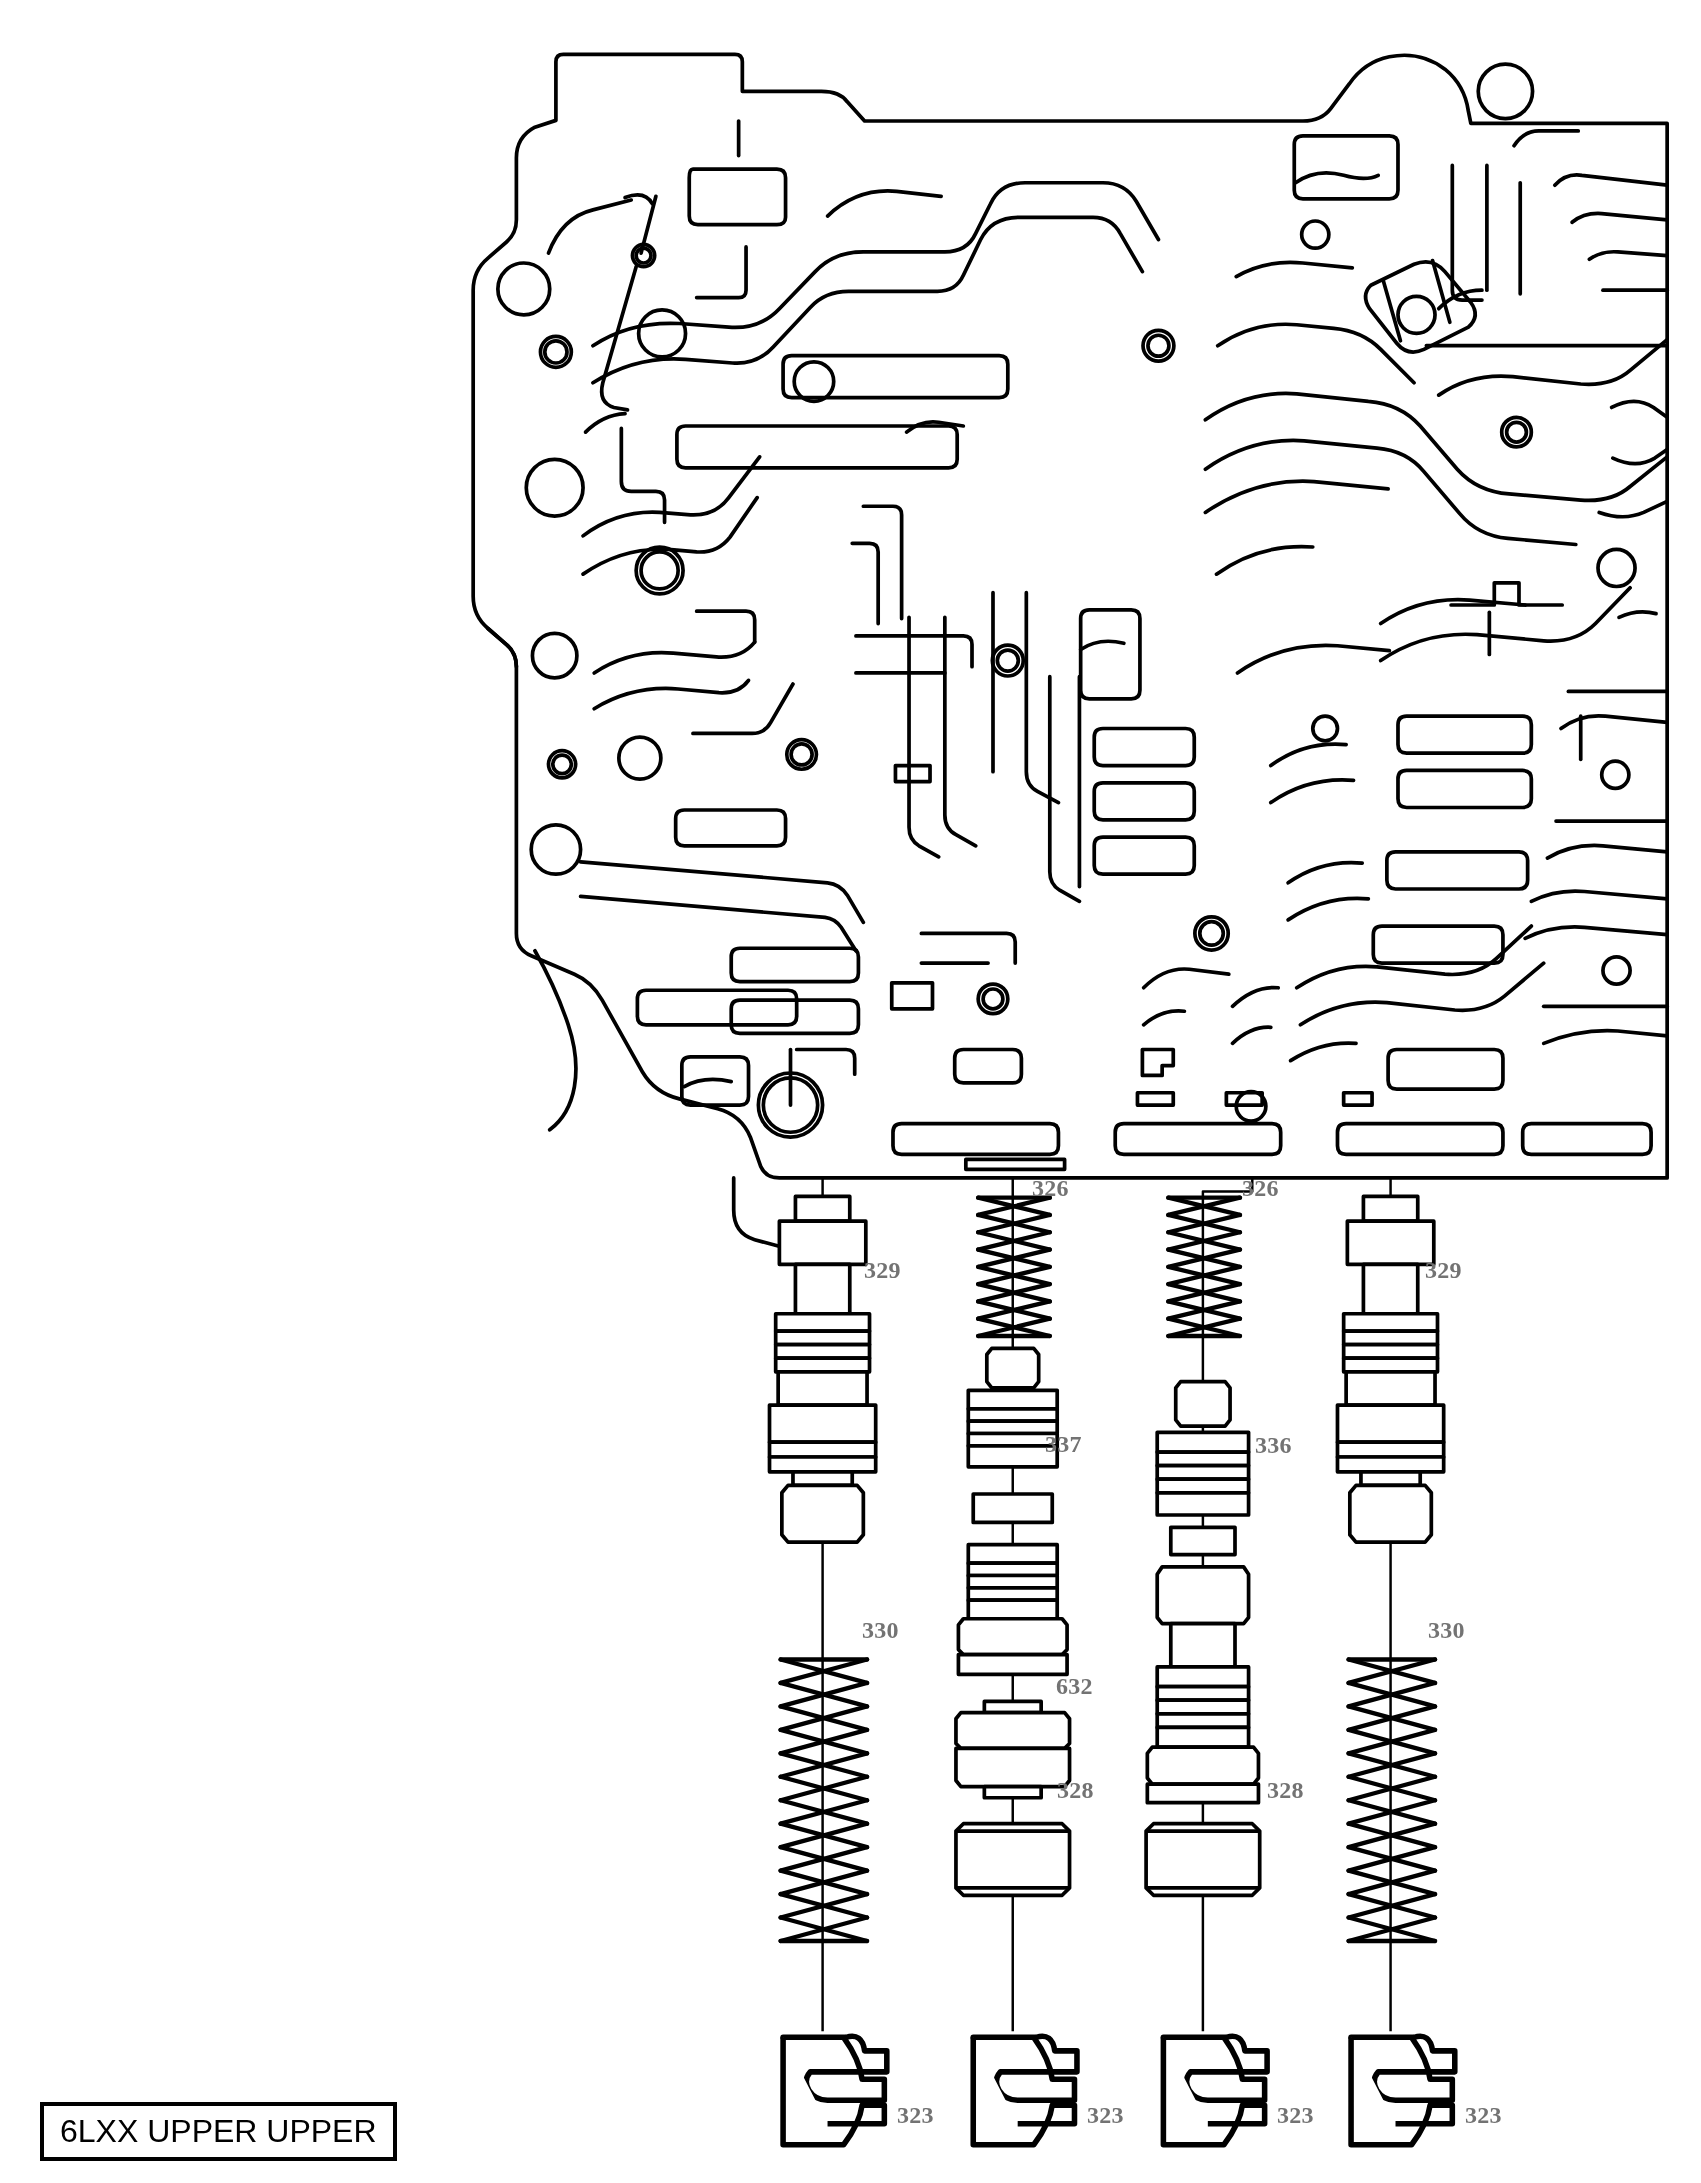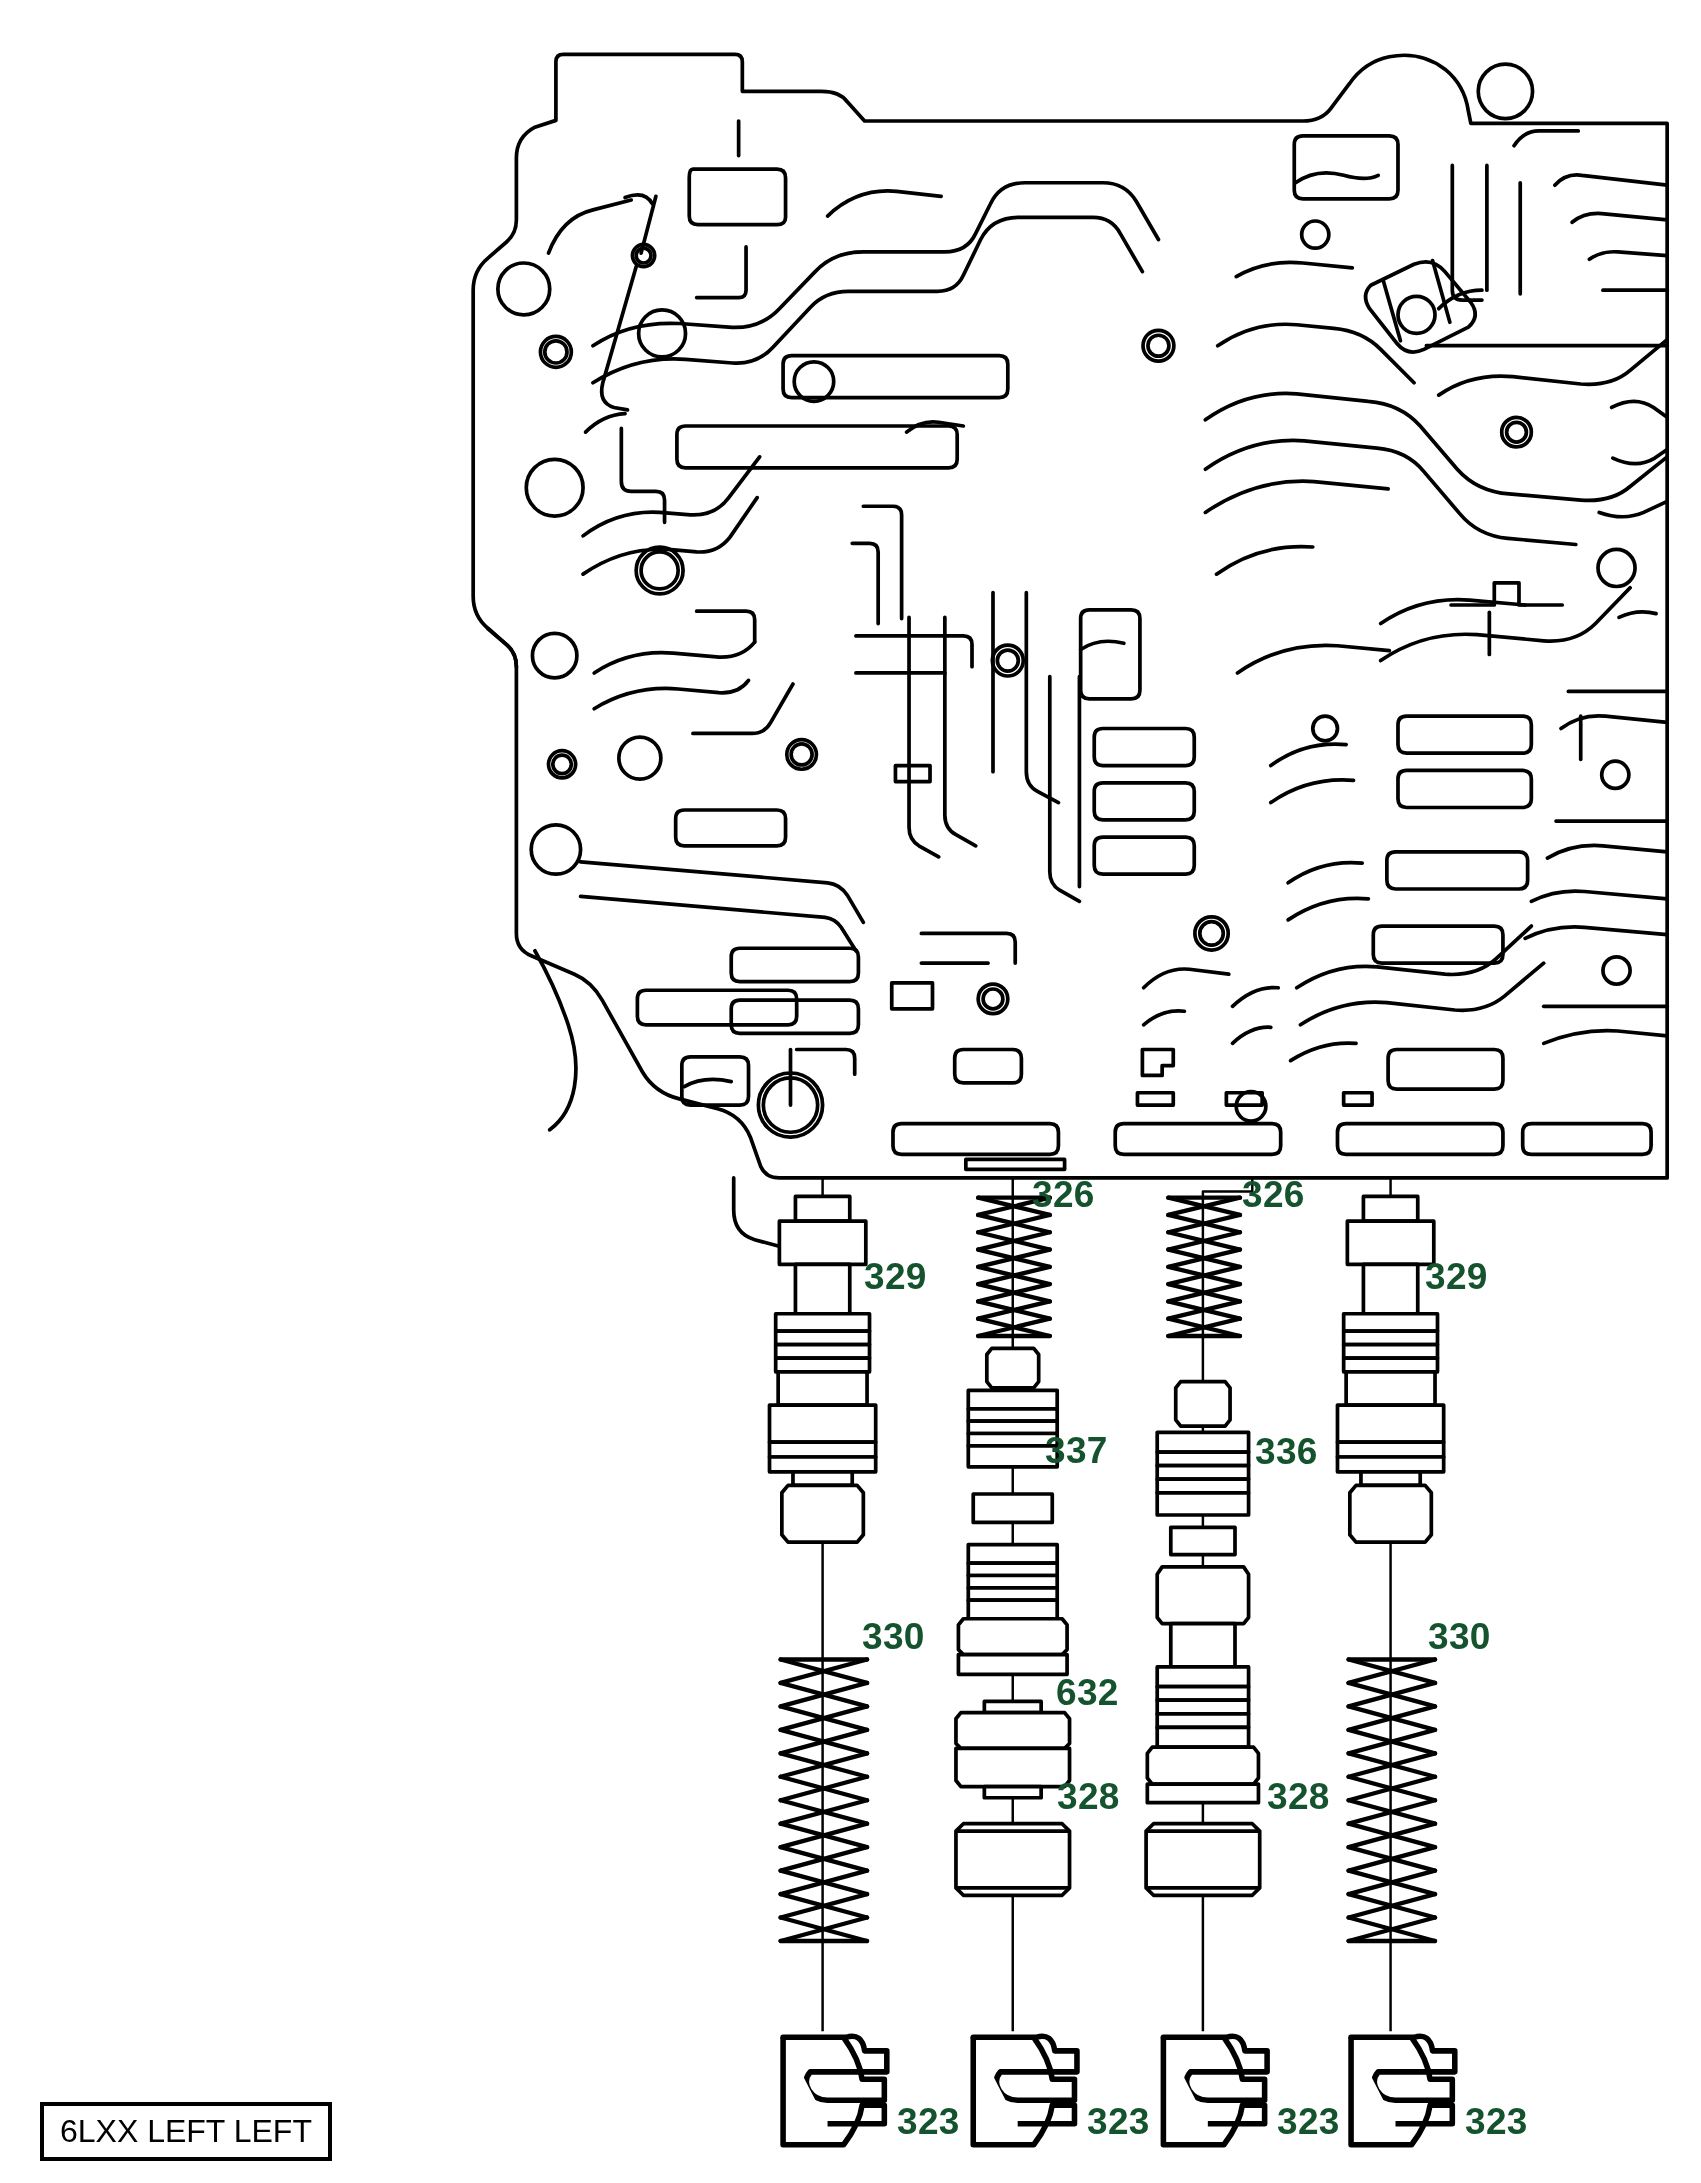--- a/index.html
+++ b/index.html
@@ -3,22 +3,22 @@
 <meta charset="utf-8">
 <style>
   html,body{margin:0;padding:0;background:#ffffff;}
   body{width:1702px;height:2183px;position:relative;overflow:hidden;
        font-family:"Liberation Sans",sans-serif;color:#000;}
 
   #stage{position:absolute;left:0;top:0;width:1702px;height:2183px;}
 
   svg.layer{position:absolute;left:0;top:0;width:1702px;height:2183px;overflow:visible;}
 
-  .lbl{position:absolute;font-family:Liberation Sans, sans-serif;
-       font-size:37px;font-weight:700;color:#14532d;white-space:nowrap;
+  .lbl{position:absolute;font-family:Liberation Serif, serif;
+       font-size:24px;font-weight:700;color:#737373;white-space:nowrap;
        letter-spacing:0.3px;line-height:1;}
 
   #title-box{position:absolute;left:40px;top:2102px;
              border:4.3px solid #000;background:#fff;
              padding:8.6px 16px 10px 16px;}
   #title-text{font-family:"Liberation Sans",sans-serif;font-size:32px;
               font-weight:400;color:#000;white-space:nowrap;line-height:1;}
 </style>
 </head>
 <body>
@@ -572,17 +572,17 @@
   <div class="lbl" style="left:1428px;top:1618px;">330</div>
   <div class="lbl" style="left:1056px;top:1674px;">632</div>
   <div class="lbl" style="left:1057px;top:1778px;">328</div>
   <div class="lbl" style="left:1267px;top:1778px;">328</div>
   <div class="lbl" style="left:897px;top:2103px;">323</div>
   <div class="lbl" style="left:1087px;top:2103px;">323</div>
   <div class="lbl" style="left:1277px;top:2103px;">323</div>
   <div class="lbl" style="left:1465px;top:2103px;">323</div>
 
   <div id="title-box">
-    <div id="title-text">6LXX LEFT LEFT</div>
+    <div id="title-text">6LXX UPPER UPPER</div>
   </div>
 
 </div>
 
 
 </body></html>

